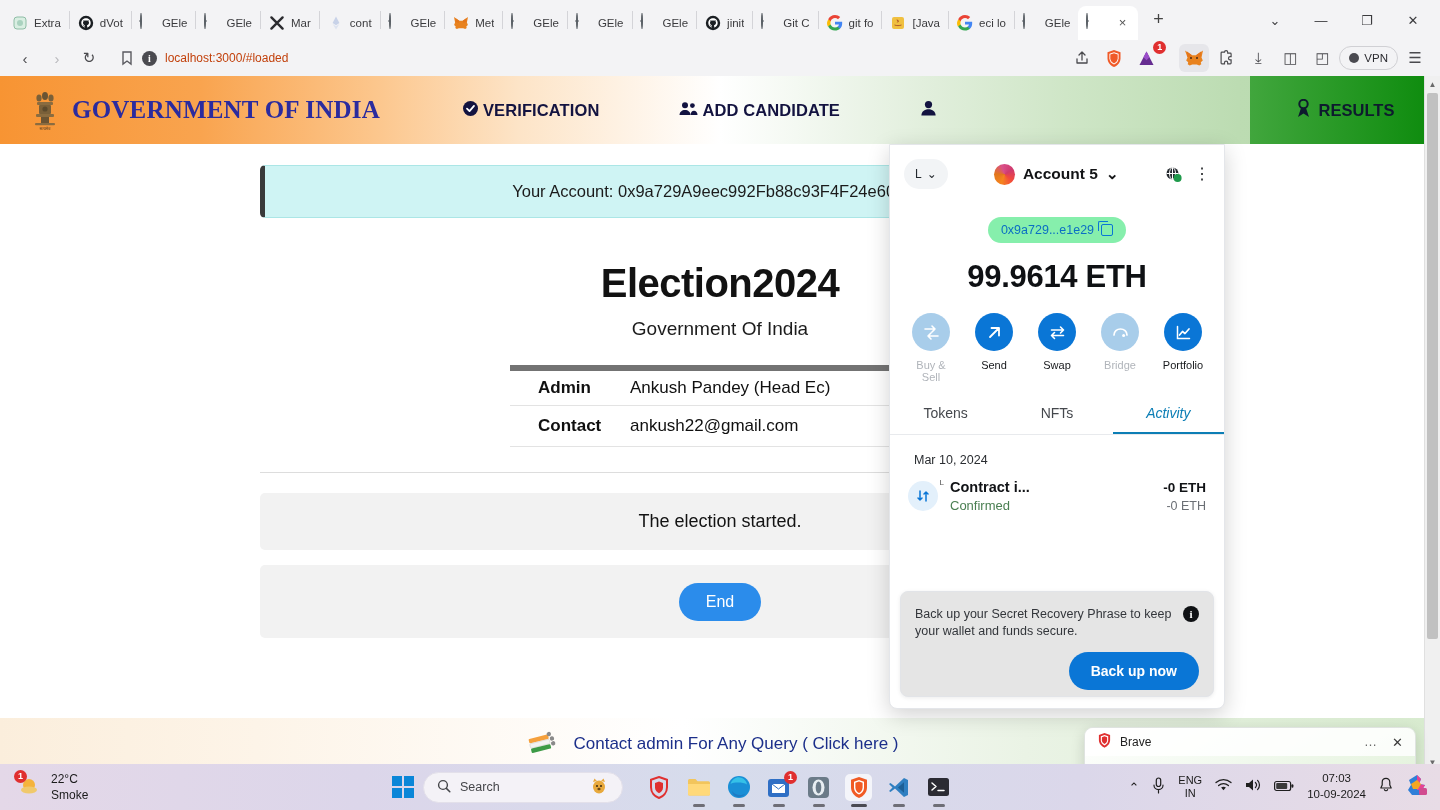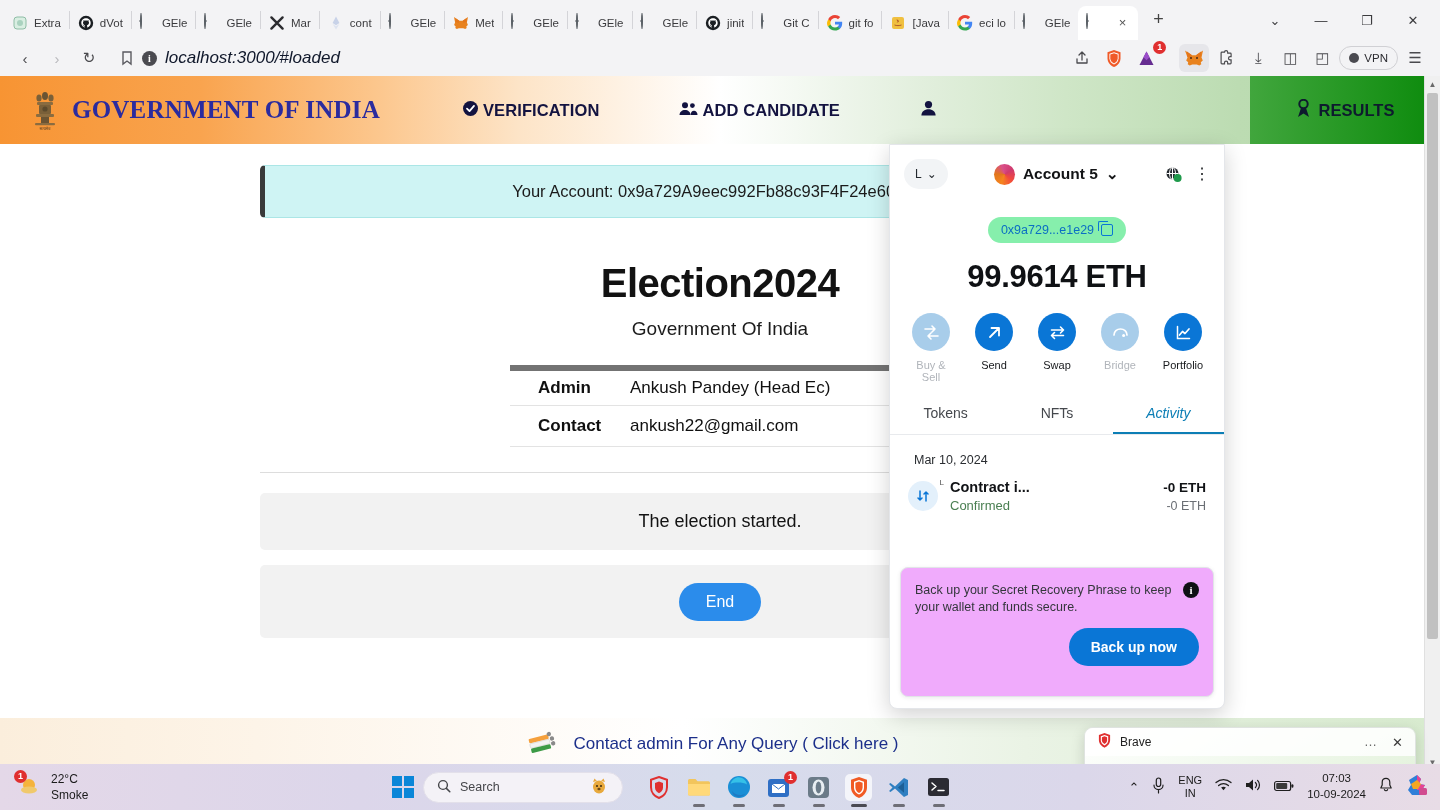--- a/index.html
+++ b/index.html
@@ -62,21 +62,21 @@
   .nav-btn.dim { color: #b8b8bc; }
   .urlbar {
     flex: 1; height: 28px; display: flex; align-items: center;
     gap: 8px; padding: 0 10px; margin: 0 4px; border-radius: 14px;
   }
   .url-info {
     width: 15px; height: 15px; border-radius: 50%; background: #4a4a50;
     color: #fff; font-size: 10px; font-weight: bold; line-height: 15px;
     text-align: center; font-family: "Liberation Serif", serif;
   }
-  .url-text { font-size: 17px; color: #0f172a; font-style: italic; }
+  .url-text { font-size: 12px; color: #c2410c; }
   .omni-right { display: flex; align-items: center; gap: 2px; }
   .vpn-pill {
     display: flex; align-items: center; gap: 5px; height: 24px;
     padding: 0 9px; border: 1px solid #d0d0d4; border-radius: 12px;
     font-size: 11.5px; color: #2c2c31;
   }
   .vpn-dot { width: 10px; height: 10px; border-radius: 50%; background: #4a4a50; }
   .badge-dot {
     position: absolute; top: -3px; right: -5px; min-width: 13px; height: 13px;
     border-radius: 7px; background: #e02f2f; color: #fff; font-size: 9px;
@@ -258,22 +258,22 @@
   .mm-tx-ico sup { position: absolute; top: -3px; right: -6px; font-size: 8px; color: #555; }
   .mm-tx-mid { margin-left: 12px; flex: 1; min-width: 0; }
   .mm-tx-title { font-size: 14.5px; font-weight: bold; color: #111316; }
   .mm-tx-status { font-size: 13px; color: #4a7f52; margin-top: 3px; }
   .mm-tx-right { text-align: right; }
   .mm-tx-amt { font-size: 13.5px; font-weight: bold; color: #111316; }
   .mm-tx-fiat { font-size: 12.5px; color: #6b6f75; margin-top: 4px; }
 
   .mm-backup {
     position: absolute; left: 10px; right: 10px; bottom: 11px;
-    background: #f0abfc; border: 1px solid #e2e4e8; border-radius: 8px;
-    box-shadow: 0 1px 4px rgba(0,0,0,0.08); padding: 14px 14px 30px 14px;
+    background: #e5e5e5; border: 1px solid #e2e4e8; border-radius: 8px;
+    box-shadow: 0 1px 4px rgba(0,0,0,0.08); padding: 14px 14px 6px 14px;
   }
   .mm-backup-row { display: flex; gap: 10px; align-items: flex-start; }
   .mm-backup-txt { font-size: 12.5px; color: #33363b; line-height: 1.32; flex: 1; }
   .mm-info {
     width: 16px; height: 16px; border-radius: 50%; background: #0f1114;
     color: #fff; font-size: 11px; font-weight: bold; line-height: 16px;
     text-align: center; flex: 0 0 16px; font-family: "Liberation Serif", serif;
   }
   .mm-backup-btn {
     display: block; margin: 13px 0 0 auto; background: #0a76d6; color: #fff;

